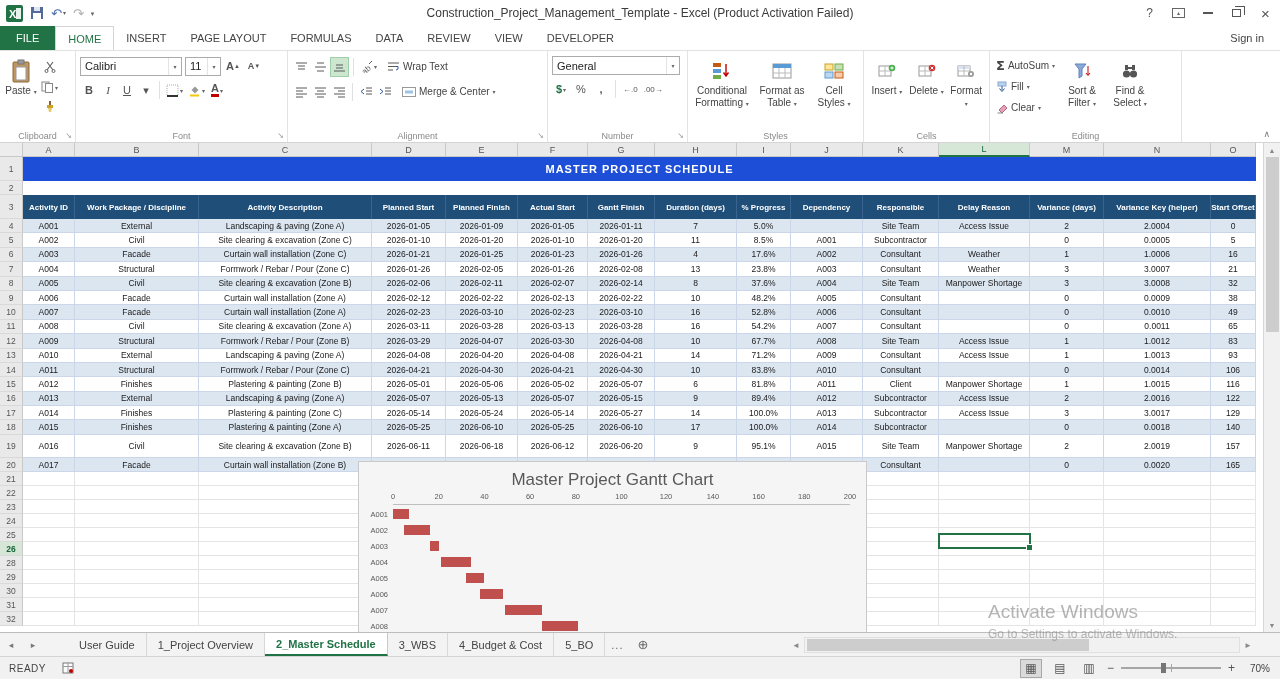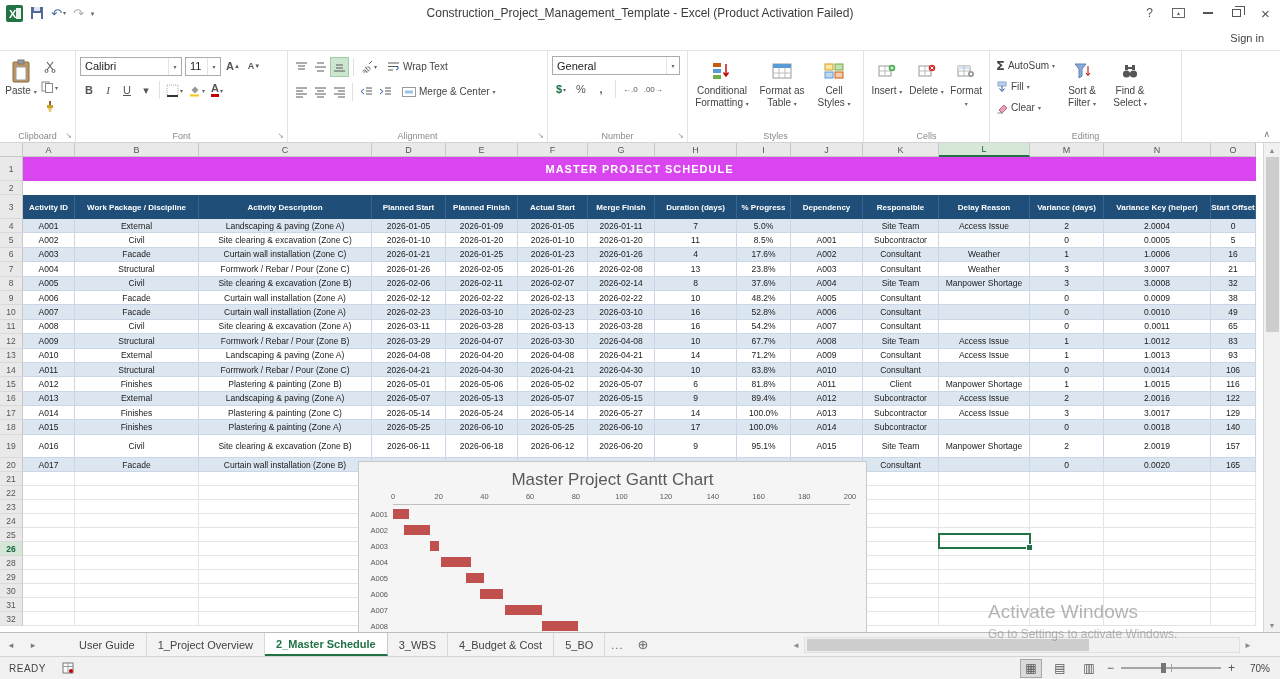--- a/index.html
+++ b/index.html
@@ -50,21 +50,21 @@
 .sheet{position:absolute;top:143px;left:0;width:1280px;height:489px;background:#fff;overflow:hidden}
 .colheaders{position:absolute;top:0;left:0;height:14px;display:flex;z-index:2}
 .ch{height:14px;background:#e9e9e9;border-right:1px solid #c8c8c8;border-bottom:1px solid #c8c8c8;font-size:9px;color:#555;display:flex;align-items:center;justify-content:center}
 .ch.corner{background:#ededed}
 .ch.sel{background:#d7e7d7;color:#17633a;border-bottom:2px solid #217346}
 .gridrows{position:absolute;top:14px;left:0;z-index:1}
 .grow{display:flex}
 .rh{width:23px;background:#e9e9e9;border-right:1px solid #c8c8c8;border-bottom:1px solid #d9d9d9;font-size:8.5px;color:#555;display:flex;align-items:center;justify-content:center;flex:0 0 23px}
 .rh.sel{background:#d7e7d7;color:#17633a;font-weight:bold}
 .cell{font-size:8.5px;display:flex;align-items:center;justify-content:center;overflow:hidden;white-space:nowrap;color:#1a1a1a}
-.cell.titlecell{background:#d946ef;color:#fff;font-weight:bold;font-size:11px;letter-spacing:1px}
+.cell.titlecell{background:#1d4ed8;color:#fff;font-weight:bold;font-size:11px;letter-spacing:1px}
 .cell.band{background:#fff}
 .cell.hdrcell{background:#1f4e79;color:#fff;font-weight:bold;font-size:8px;border-right:1px solid #39648f;white-space:normal;text-align:center;line-height:9px}
 .cell.datacell{border-right:1px solid #cbd7e9;border-bottom:1px solid #cbd7e9;background:#fff}
 .cell.datacell.alt{background:#dce6f1}
 .cell.emptycell{border-right:1px solid #e4e4e4;border-bottom:1px solid #e4e4e4;background:#fff}
 
 .chart{position:absolute;left:358px;top:318px;width:509px;height:171px;background:#f5f5f5;border:1px solid #c9c9c9;border-bottom:none;overflow:hidden;z-index:3}
 .chart-title{position:absolute;top:8px;left:0;right:0;text-align:center;font-size:17px;color:#595959}
 .axisline{position:absolute;left:34px;width:457px;top:42px;border-top:1px solid #bfbfbf}
 .tick{position:absolute;top:30px;width:20px;text-align:center;font-size:7.5px;color:#595959}
@@ -140,20 +140,31 @@
         <span class="mini-bar"></span>
       </span>
     <span class="winbtn">
         <span class="restore-sq"></span>
       </span>
     <span class="winbtn" style="font-size:15px">×</span>
   </div>
 </div>
 
 <div class="ribbontabsbar">
+  <div class="tabsflex" id="ribbontabs">
+      <div class="filetab">FILE</div>
+      <div class="rtab active">HOME</div>
+      <div class="rtab">INSERT</div>
+      <div class="rtab">PAGE LAYOUT</div>
+      <div class="rtab">FORMULAS</div>
+      <div class="rtab">DATA</div>
+      <div class="rtab">REVIEW</div>
+      <div class="rtab">VIEW</div>
+      <div class="rtab">DEVELOPER</div>
+    </div>
   <span class="signin">Sign in</span>
 </div>
 
 <div class="ribbon">
 
   <div class="rgroup" style="width:76px">
     <div class="rrow" style="align-items:flex-start">
       <div class="bigbtn" style="width:36px">
         <span class="bico">
           <svg width="20" height="24">
@@ -541,21 +552,21 @@
         <div class="cell band" style="width: 1233px;"></div>
       </div>
       <div class="grow" style="height: 24px;">
         <div class="rh">3</div>
         <div class="cell hdrcell" style="width: 52px;">Activity ID</div>
         <div class="cell hdrcell" style="width: 124px;">Work Package / Discipline</div>
         <div class="cell hdrcell" style="width: 173px;">Activity Description</div>
         <div class="cell hdrcell" style="width: 74px;">Planned Start</div>
         <div class="cell hdrcell" style="width: 72px;">Planned Finish</div>
         <div class="cell hdrcell" style="width: 70px;">Actual Start</div>
-        <div class="cell hdrcell" style="width: 67px;">Merge Finish</div>
+        <div class="cell hdrcell" style="width: 67px;">Gantt Finish</div>
         <div class="cell hdrcell" style="width: 82px;">Duration (days)</div>
         <div class="cell hdrcell" style="width: 54px;">% Progress</div>
         <div class="cell hdrcell" style="width: 72px;">Dependency</div>
         <div class="cell hdrcell" style="width: 76px;">Responsible</div>
         <div class="cell hdrcell" style="width: 91px;">Delay Reason</div>
         <div class="cell hdrcell" style="width: 74px;">Variance (days)</div>
         <div class="cell hdrcell" style="width: 107px;">Variance Key (helper)</div>
         <div class="cell hdrcell" style="width: 45px;">Start Offset</div>
       </div>
       <div class="grow" style="height: 14.4px;">

